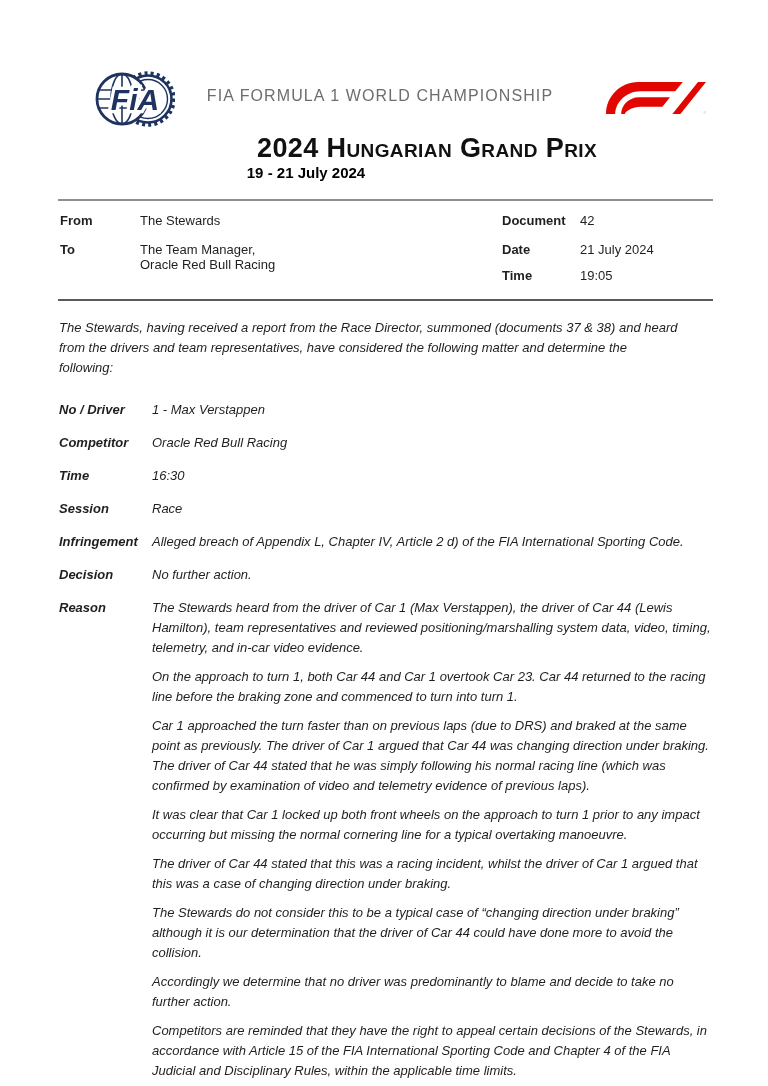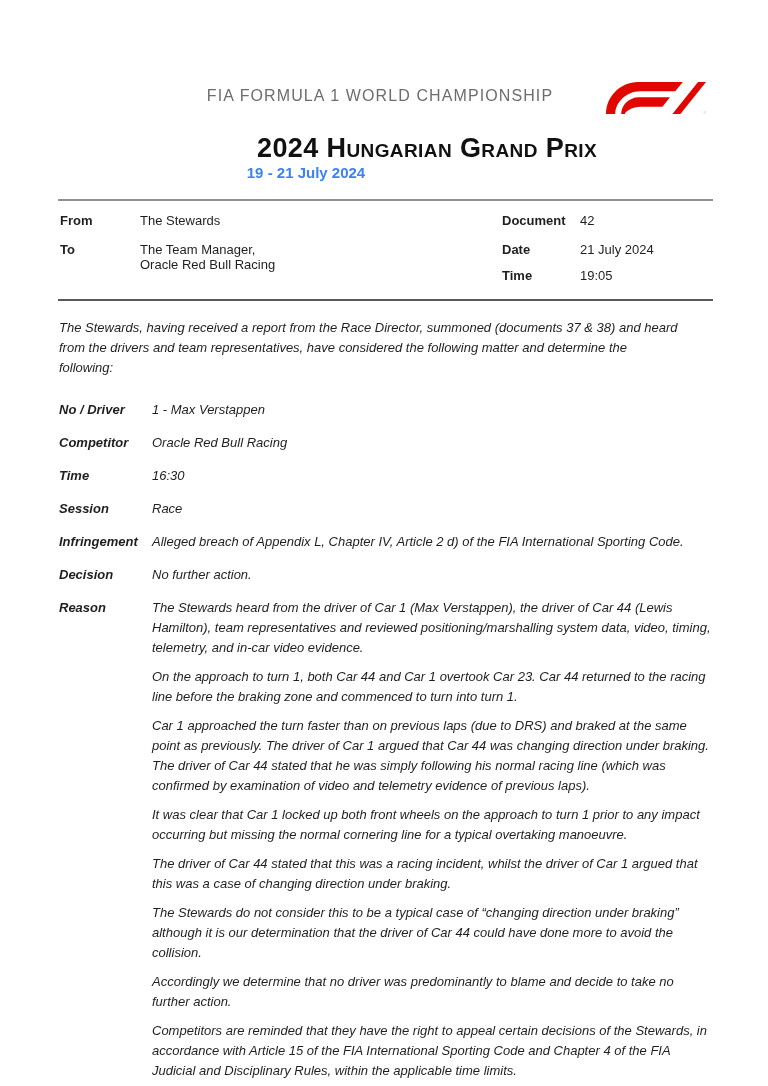--- a/index.html
+++ b/index.html
@@ -19,21 +19,21 @@
     letter-spacing:1.1px;color:#6d6d6d;white-space:nowrap;
   }
   .f1-logo{position:absolute;left:606px;top:82px;}
   .event-title{
     position:absolute;left:0;top:133px;width:768px;text-align:center;
     font-size:27px;font-weight:bold;font-variant:small-caps;
     letter-spacing:0.4px;color:#111;padding-left:43px;
   }
   .event-dates{
     position:absolute;left:0;top:164px;width:612px;text-align:center;
-    font-size:15px;font-weight:bold;color:#3b82f6;
+    font-size:15px;font-weight:bold;color:#000000;
   }
   
   .rule{position:absolute;left:58px;width:655px;height:2px;}
   .rule-top{top:199px;background:#8f8f8f;}
   .rule-bottom{top:299px;background:#5a5a5a;}
   
   .meta span{position:absolute;font-size:13px;line-height:15px;}
   .m-label{font-weight:bold;}
   .pos-from-l{left:60px;top:213px;}   .pos-from-v{left:140px;top:213px;}
   .pos-to-l{left:60px;top:242px;}     .pos-to-v{left:140px;top:242px;}
@@ -54,20 +54,38 @@
   .field-label{font-weight:bold;}
   .field-value{margin:0;}
   .reason-paras p{margin:0 0 9px 0;}
   .reason-paras p:last-child{margin-bottom:8px;}
 </style>
 </head>
 <body>
 
 <div class="page">
 
+  <div class="fia-logo">
+    <svg width="80" height="74" viewBox="0 0 80 74" xmlns="http://www.w3.org/2000/svg">
+
+      <circle cx="53" cy="37" r="25.5" fill="none" stroke="#1f3361" stroke-width="4.5" stroke-dasharray="3 3.1"></circle>
+      <circle cx="53" cy="37" r="23.5" fill="#ffffff" stroke="#1f3361" stroke-width="2.6"></circle>
+      <circle cx="53" cy="37" r="19.5" fill="none" stroke="#1f3361" stroke-width="1.4"></circle>
+
+      <circle cx="27" cy="37" r="25" fill="#ffffff" stroke="#1f3361" stroke-width="2.8"></circle>
+      <g fill="none" stroke="#1f3361" stroke-width="1.6">
+        <ellipse cx="27" cy="37" rx="11" ry="25"></ellipse>
+        <line x1="27" y1="12" x2="27" y2="62"></line>
+        <line x1="3.8" y1="28" x2="50.2" y2="28"></line>
+        <line x1="2" y1="37" x2="52" y2="37"></line>
+        <line x1="3.8" y1="46" x2="50.2" y2="46"></line>
+      </g>
+      <text x="40" y="48" text-anchor="middle" font-family="Liberation Sans, sans-serif" font-size="30" font-weight="bold" font-style="italic" fill="#1f3361" stroke="#ffffff" stroke-width="6.5" paint-order="stroke">FiA</text>
+    </svg>
+  </div>
 
   <div class="champ-text">FIA FORMULA 1 WORLD CHAMPIONSHIP</div>
 
   <div class="f1-logo">
     <svg width="100" height="32" viewBox="0 0 250 80" xmlns="http://www.w3.org/2000/svg">
       <path fill="#e10600" d="M0,80 C0,36 36,0 80,0 L192,0 L173,23 L85,23 C51,23 23,51 23,80 Z"></path>
       <path fill="#e10600" d="M38,80 C38,58 58,38 82,38 L160,38 L141,62 L86,62 C72,62 50,70 47,80 Z"></path>
       <path fill="#e10600" d="M166,80 L230,0 L250,0 L186,80 Z"></path>
       <text x="243" y="79" font-size="11" fill="#b5b5b5" font-family="Liberation Sans, sans-serif">®</text>
     </svg>

